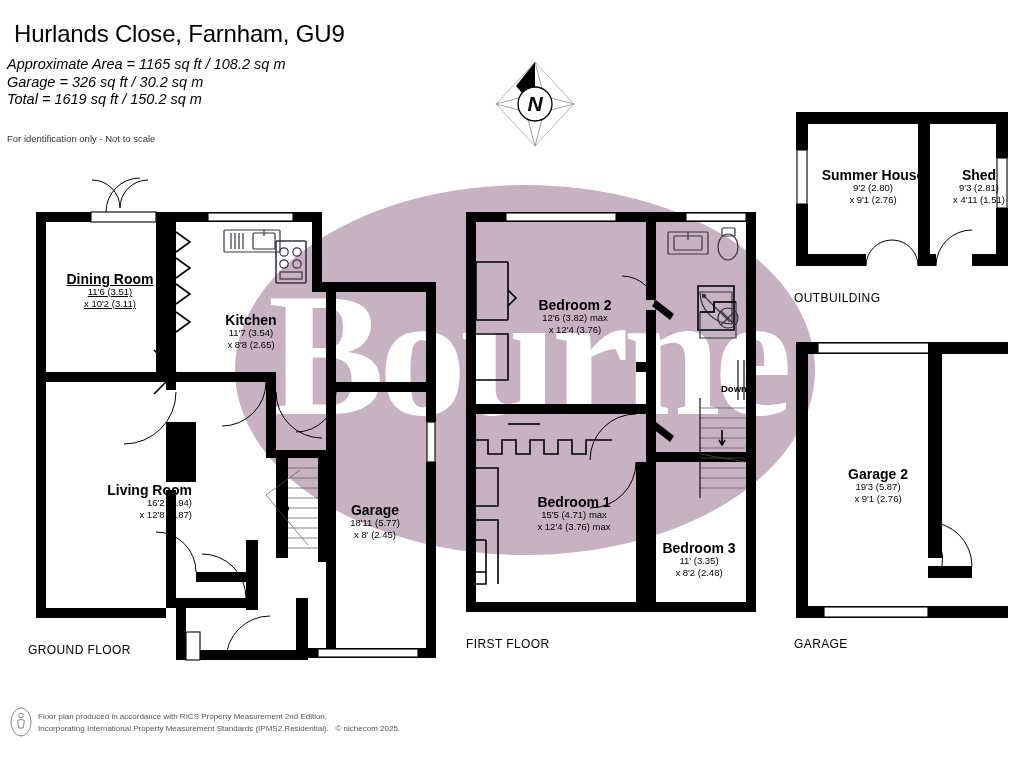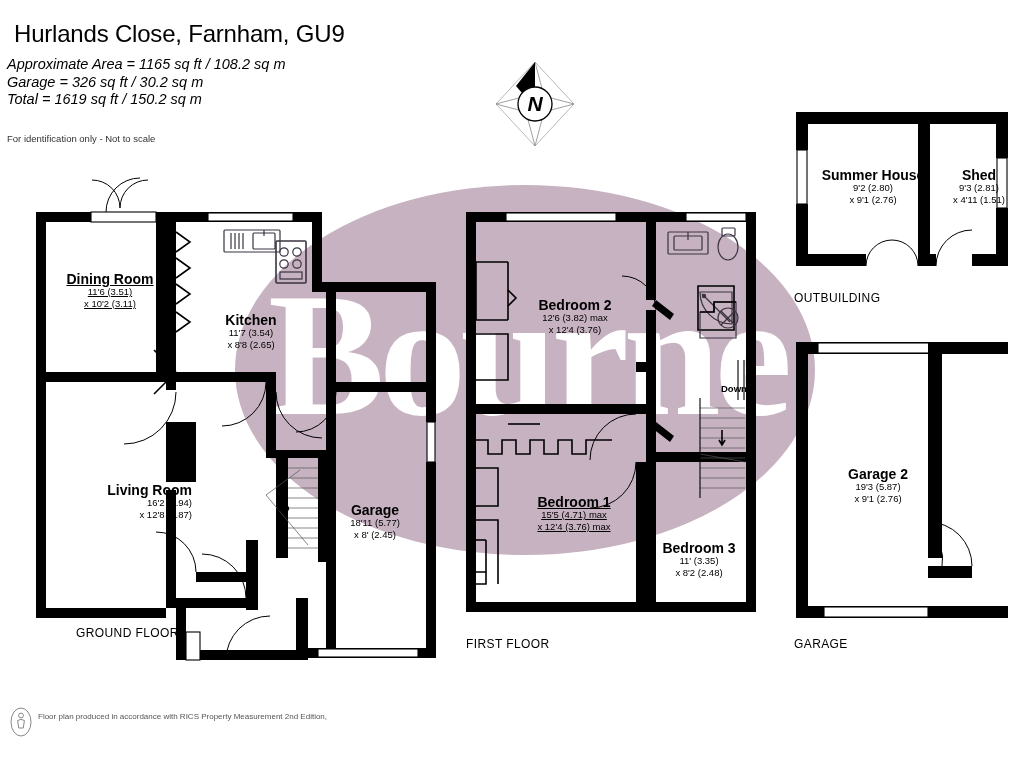--- a/index.html
+++ b/index.html
@@ -318,21 +318,21 @@
     <span>18'11 (5.77)</span><br>
     <span>x 8' (2.45)</span>
   </div>
   <div class="stairtxt" style="left:249px;top:502px;margin-left:20px;">Up</div>
 
   <div class="rlabel" style="left:505px;top:300px;width:140px;">
     <b>Bedroom 2</b>
     <span>12'6 (3.82) max</span><br>
     <span>x 12'4 (3.76)</span>
   </div>
-  <div class="rlabel" style="left:500px;top:497px;width:148px;text-decoration:underline;">
+  <div class="rlabel" style="left:500px;top:497px;width:148px;">
     <b>Bedroom 1</b>
     <span>15'5 (4.71) max</span><br>
     <span>x 12'4 (3.76) max</span>
   </div>
   <div class="rlabel" style="left:640px;top:543px;width:118px;">
     <b>Bedroom 3</b>
     <span>11' (3.35)</span><br>
     <span>x 8'2 (2.48)</span>
   </div>
   <div class="stairtxt" style="left:713px;top:383px;">Down</div>
@@ -346,27 +346,30 @@
     <b>Shed</b>
     <span>9'3 (2.81)</span><br>
     <span>x 4'11 (1.51)</span>
   </div>
   <div class="rlabel" style="left:815px;top:469px;width:126px;">
     <b>Garage 2</b>
     <span>19'3 (5.87)</span><br>
     <span>x 9'1 (2.76)</span>
   </div>
 
-  <div class="caption" style="left:28px;top:626px;margin-left:48px;">GROUND FLOOR</div>
+  <div class="caption" style="left:28px;top:643px;">GROUND FLOOR</div>
   <div class="caption" style="left:466px;top:637px;">FIRST FLOOR</div>
   <div class="caption" style="left:794px;top:637px;">GARAGE</div>
   <div class="caption" style="left:794px;top:291px;">OUTBUILDING</div>
 
   <svg class="footer-icon" aria-hidden="true" viewBox="0 0 22 30">
     <ellipse cx="11" cy="15" rx="10" ry="14" fill="none" stroke="#888" stroke-width="1"></ellipse>
     <circle cx="11" cy="8.5" r="2.4" fill="none" stroke="#888" stroke-width="1"></circle>
     <path d="M7.6,13.5 q3.4,-2.2 6.8,0 l-1.1,7.5 h-4.6 z" fill="none" stroke="#888" stroke-width="1"></path>
   </svg>
   <div class="footer">
     <div>Floor plan produced in accordance with RICS Property Measurement 2nd Edition,</div>
+    <div>
+      <span>Incorporating International Property Measurement Standards (IPMS2 Residential).</span><span>&nbsp;&nbsp;&nbsp;</span><span>© nichecom 2025.</span>
+    </div>
   </div>
 
 </div>
 
 </body></html>

